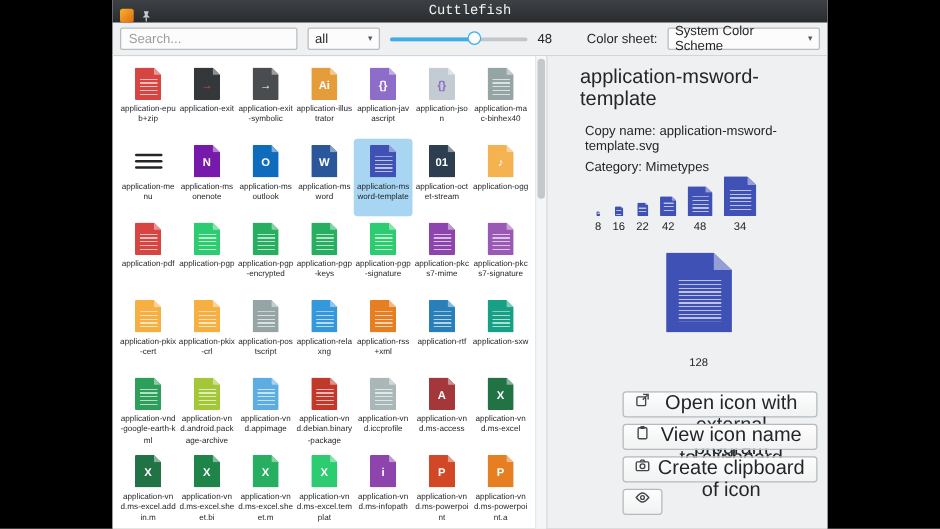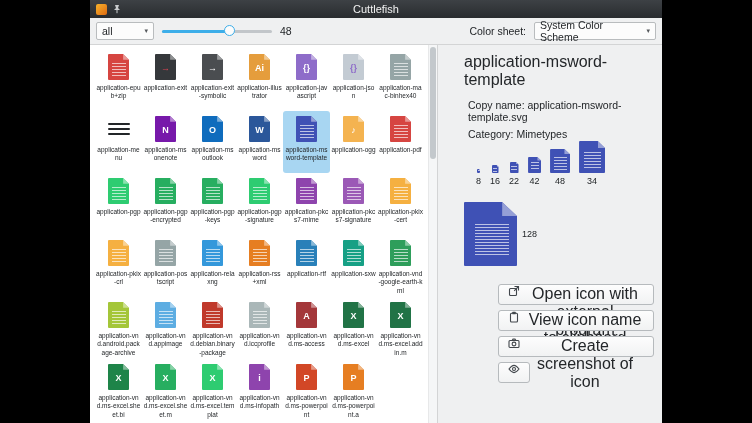--- a/index.html
+++ b/index.html
@@ -3,21 +3,21 @@
 <meta charset="utf-8">
 <style>
   html,body{margin:0;padding:0;}
   body{width:752px;height:423px;background:#000;overflow:hidden;
        font-family:"Liberation Sans","DejaVu Sans",sans-serif;}
   .window{position:absolute;left:90px;top:0;width:572px;height:423px;
           background:#eff0f1;display:flex;flex-direction:column;overflow:hidden;}
 
   
   .titlebar{flex:0 0 18px;height:18px;background:linear-gradient(#3d4145,#292c2f);
-            display:flex;align-items:center;padding:0 6px;position:relative;}
+            display:flex;align-items:flex-end;padding:0 6px;position:relative;font-family:Liberation Mono, monospace;}
   .tb-title{position:absolute;left:0;right:0;text-align:center;color:#f2f2f2;
             font-size:11px;line-height:18px;}
   .tb-left{display:flex;align-items:center;gap:5px;z-index:1;}
   .app-icon{width:11px;height:11px;border-radius:2px;
             background:linear-gradient(135deg,#f7b32b,#e06b12);}
   .pin-icon{display:flex;}
 
   
   .toolbar{flex:0 0 26px;height:26px;display:flex;align-items:center;gap:8px;
            padding:0 6px;background:#eff0f1;border-bottom:1px solid #d3d4d5;}
@@ -78,21 +78,21 @@
                 background:#c3c8cc;border-radius:3px;}
 
   
   .details{flex:1;background:#eff0f1;border-left:1px solid #d3d4d5;
            padding:6px 8px 0 26px;overflow:hidden;}
   .details h1{font-size:16px;font-weight:normal;color:#232629;margin:2px 0 10px 0;}
   .meta{font-size:10.5px;color:#232629;margin:0 0 5px 4px;}
   .sizes{display:flex;align-items:flex-end;gap:9px;margin:10px 0 0 12px;height:36px;}
   .size-item{display:flex;flex-direction:column;align-items:center;gap:3px;}
   .size-label{font-size:9px;color:#232629;}
-  .large-preview{display:flex;flex-direction:row;align-items:center;gap:5px;
+  .large-preview{display:flex;flex-direction:column;align-items:center;gap:19px;
                  margin-top:16px;}
   .doc.big{width:53px;height:64px;}
   .actions{display:flex;flex-direction:column;align-items:flex-start;gap:5px;
            margin:18px 0 0 34px;}
   .action-btn{display:inline-flex;align-items:flex-start;gap:6px;height:21px;padding:0 9px;
               background:linear-gradient(#fdfdfd,#f1f2f3);border:1px solid #b6babd;
               border-radius:3px;font-size:16px;color:#232629;font-family:inherit;
               cursor:default;}
   .btn-icon{display:flex;}
   .btn-icon svg{display:block;}
@@ -109,20 +109,21 @@
         <svg width="10" height="10" viewBox="0 0 10 10">
           <path d="M3 1h4L6 4l2 2H2l2-2z" fill="#c9ccce"></path>
           <line x1="5" y1="6" x2="5" y2="9.2" stroke="#c9ccce" stroke-width="1"></line>
         </svg>
       </span>
     </div>
     <span class="tb-title">Cuttlefish</span>
   </div>
 
   <div class="toolbar">
+    <input class="search" placeholder="Search..." style="">
     <div class="combo cat">
       <span>all</span>
       <span class="arrow">▾</span>
     </div>
     <div class="slider">
       <div class="track"></div>
       <div class="fill"></div>
       <div class="handle"></div>
     </div>
     <span class="size-value">48</span>
@@ -221,20 +222,28 @@
                 <span class="glyph">W</span>
               </div>
             </div>
             <div class="cell-label">application-msword</div>
           </div>
           <div class="cell selected">
             <div class="icon-box">
               <div class="doc g lined" style="background: rgb(63, 81, 181);"></div>
             </div>
             <div class="cell-label">application-msword-template</div>
+          </div>
+          <div class="cell">
+            <div class="icon-box">
+              <div class="doc g" style="background: rgb(44, 62, 80);">
+                <span class="glyph">01</span>
+              </div>
+            </div>
+            <div class="cell-label">application-octet-stream</div>
           </div>
           <div class="cell">
             <div class="icon-box">
               <div class="doc g" style="background: rgb(244, 179, 80);">
                 <span class="glyph">♪</span>
               </div>
             </div>
             <div class="cell-label">application-ogg</div>
           </div>
           <div class="cell">
@@ -487,21 +496,21 @@
             <span>View icon name to clipboard</span>
           </button>
           <button class="action-btn">
             <span class="btn-icon">
               <svg width="12" height="12" viewBox="0 0 12 12" fill="none" stroke="#42474c" stroke-width="1.1">
                 <rect x="1" y="3.5" width="10" height="7" rx="1"></rect>
                 <circle cx="6" cy="7" r="1.9"></circle>
                 <path d="M4 3.5l1-1.4h2l1 1.4"></path>
               </svg>
             </span>
-            <span>Create screenshot of icon</span>
+            <span>Create clipboard of icon</span>
           </button>
           <button class="action-btn">
             <span class="btn-icon">
               <svg width="12" height="12" viewBox="0 0 12 12" fill="none" stroke="#42474c" stroke-width="1.1">
                 <path d="M1 6c2-2.6 3.5-3.6 5-3.6S9 3.4 11 6c-2 2.6-3.5 3.6-5 3.6S3 8.6 1 6z"></path>
                 <circle cx="6" cy="6" r="1.5"></circle>
               </svg>
             </span>
           </button>
         </div>

